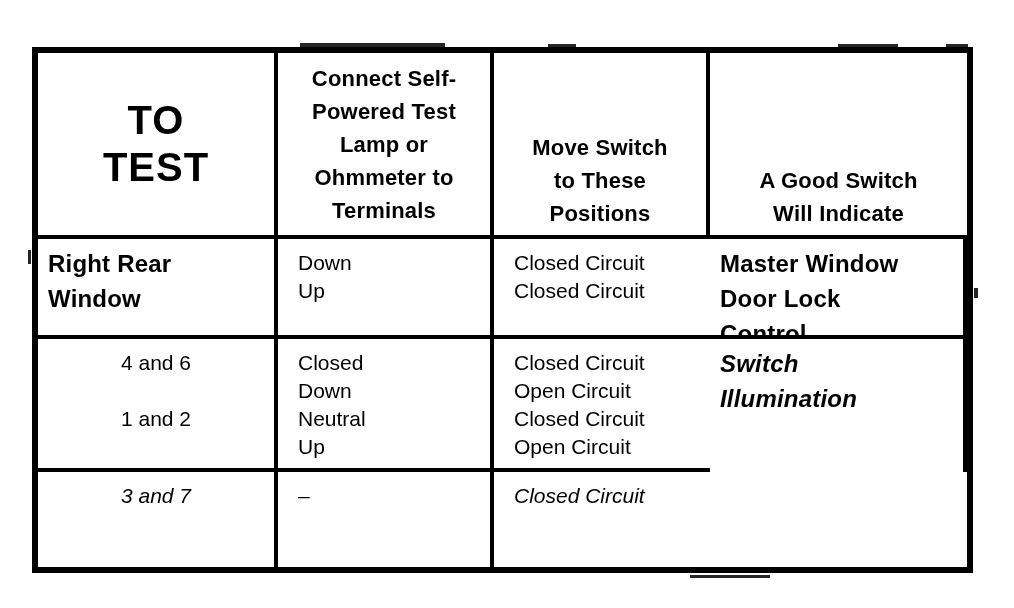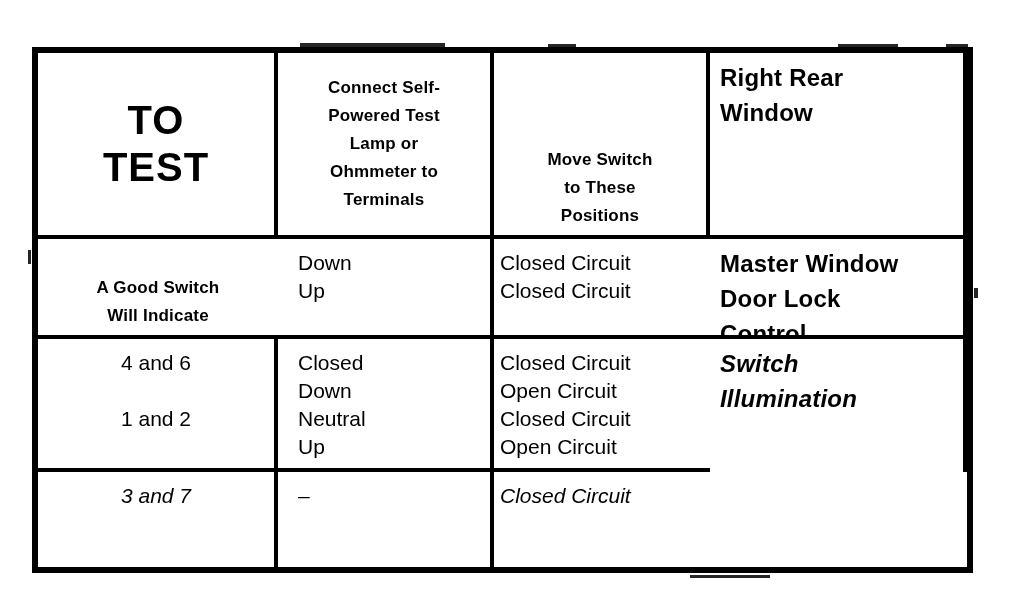--- a/index.html
+++ b/index.html
@@ -41,22 +41,22 @@
   .cell.last-col { border-right: none; }
   .cell.last-row { border-bottom: none; font-style: italic; }
 
   
   .hc {
     display: flex;
     flex-direction: column;
     justify-content: center;
     text-align: center;
     font-weight: bold;
-    font-size: 17px;
-    line-height: 28px;
+    font-size: 22px;
+    line-height: 33px;
     letter-spacing: 0.2px;
   }
   .hc.to-test {
     font-size: 40px;
     line-height: 47px;
     letter-spacing: 1px;
   }
   .hc.bottom {
     justify-content: flex-end;
     padding-bottom: 5px;
@@ -71,21 +71,21 @@
   .dc.c-test {
     font-weight: bold;
     font-size: 24px;
     line-height: 35px;
     padding-left: 10px;
     padding-top: 7px;
     letter-spacing: 0.2px;
   }
   .dc.c-term { text-align: center; }
   .dc.c-pos  { padding-left: 20px; }
-  .dc.c-ind  { padding-left: 6px; }
+  .dc.c-ind  { padding-left: 20px; }
 
   
   .smudge {
     position: absolute;
     background: #000;
     opacity: 0.85;
   }
 </style>
 </head>
 <body>
@@ -95,25 +95,25 @@
   <div class="cell hc to-test">TO
 TEST</div>
   <div class="cell hc">Connect Self-
 Powered Test
 Lamp or
 Ohmmeter to
 Terminals</div>
   <div class="cell hc bottom">Move Switch
 to These
 Positions</div>
+  <div class="cell hc bottom last-col">A Good Switch
+Will Indicate</div>
+
   <div class="cell dc c-test">Right Rear
 Window</div>
-
-  <div class="cell hc bottom last-col">A Good Switch
-Will Indicate</div>
   <div class="cell dc c-pos">Down
 Up</div>
   <div class="cell dc c-ind last-col">Closed Circuit
 Closed Circuit</div>
 
   <div class="cell dc c-test">Master Window
 Door Lock
 Control</div>
   <div class="cell dc c-term">4 and 6
 

